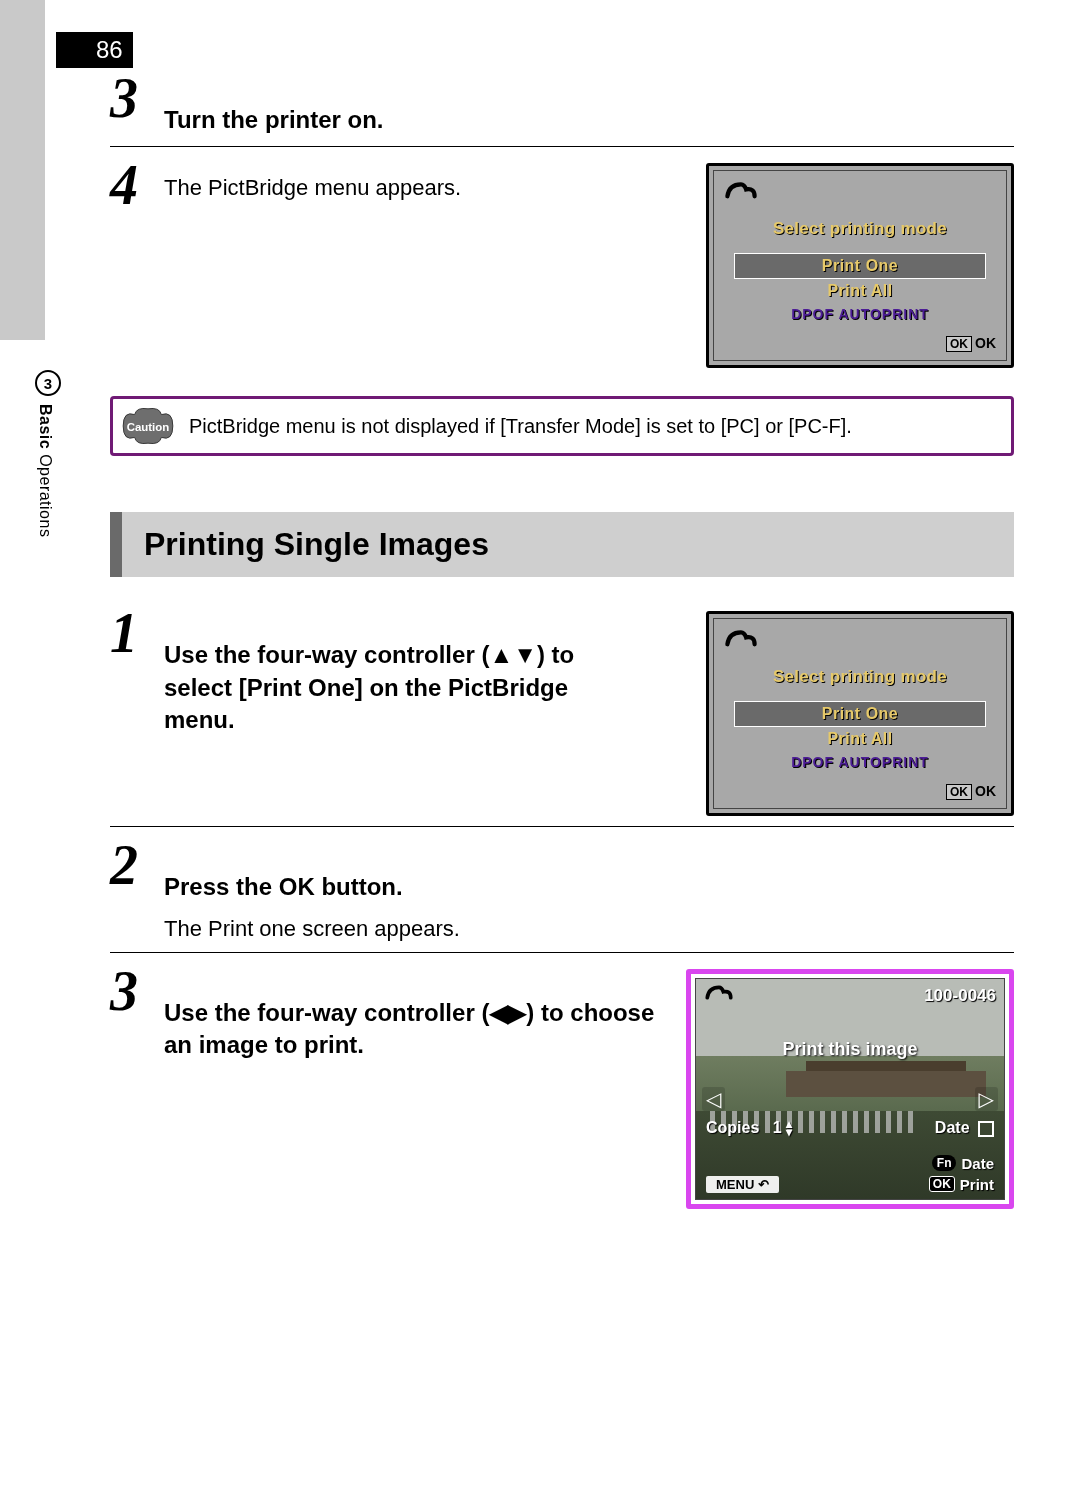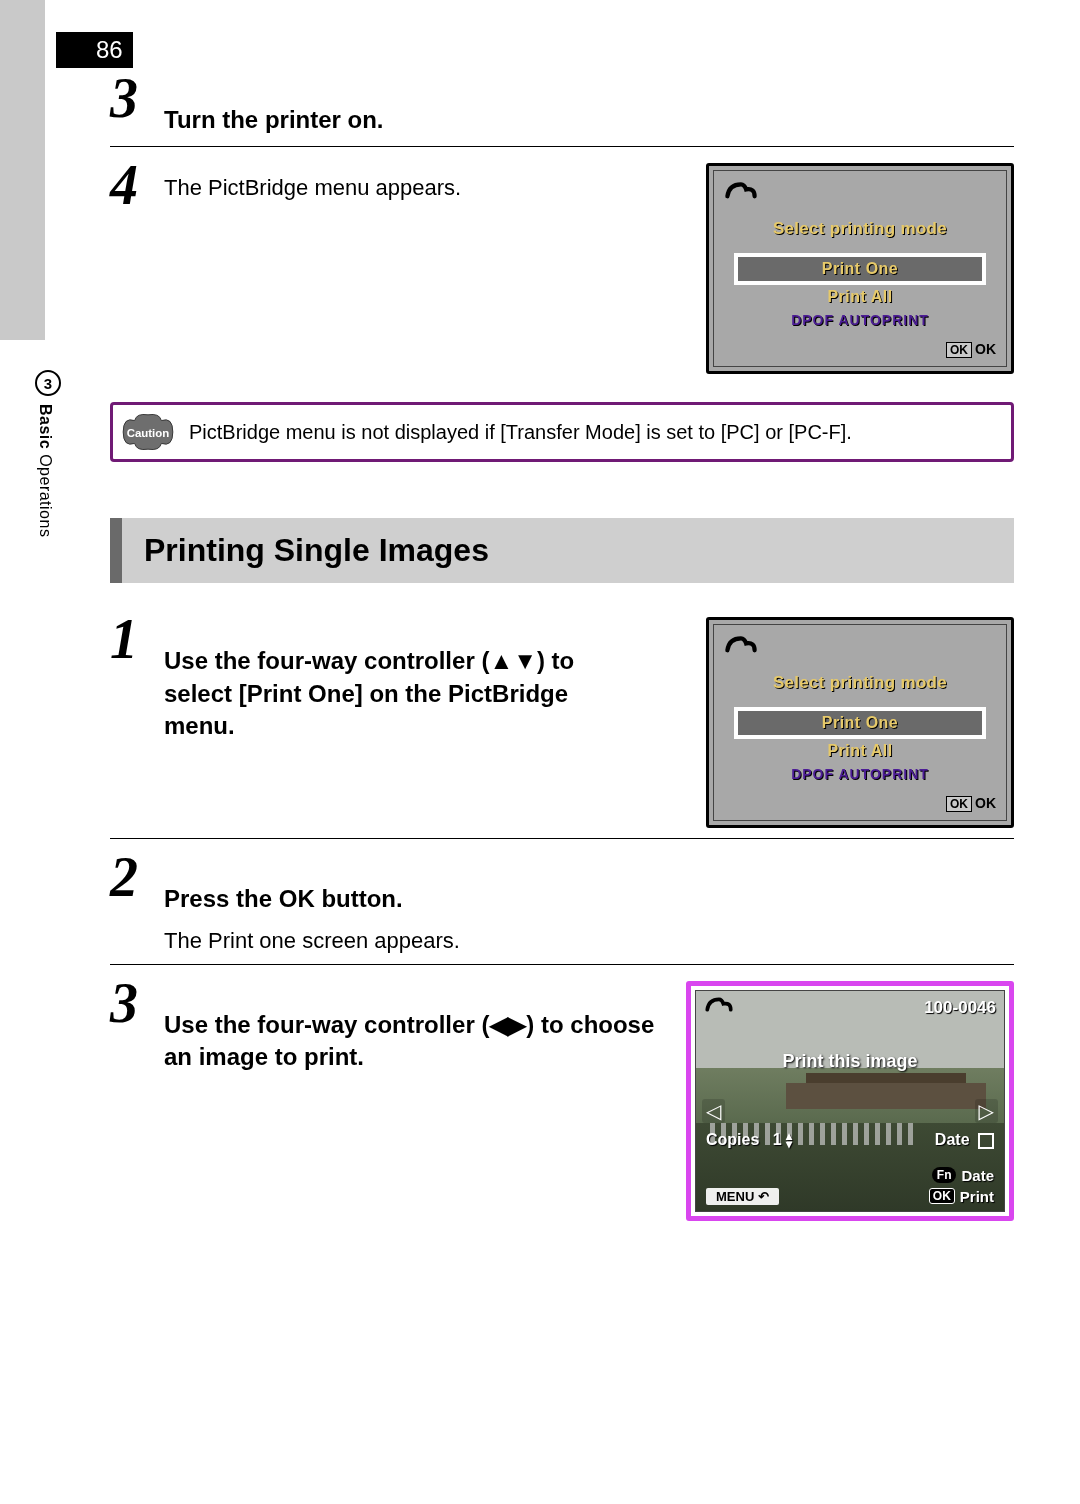--- a/index.html
+++ b/index.html
@@ -20,21 +20,21 @@
   .step-desc { font-size: 22px; margin-top: 12px; }
   .step-left { flex: 1; padding-right: 20px; }
   .step-right { flex: none; }
   .lcd { border: 3px solid #000; border-radius: 3px; background: #a8a8a8; width: 308px; position: relative; font-family: Liberation Sans, sans-serif; margin-left: 44px; }
   .lcd-inner { border: 1px solid #444; margin: 4px; position: relative; }
   .lcd-icon { margin: 8px 0 0 10px; }
   .lcd-icon svg { width: 34px; height: 26px; }
   .lcd-title { text-align: center; color: #e6c96a; font-weight: bold; font-size: 17px; margin: 10px 0 14px; letter-spacing: 0.3px; text-shadow: 1px 1px 0 #000; }
   .lcd-menu { margin: 0 20px 4px; }
   .lcd-item { text-align: center; font-size: 16px; font-weight: bold; padding: 3px 0; letter-spacing: 0.5px; text-shadow: 1px 1px 0 #000; }
-  .lcd-item.sel { background: #6a6a6a; color: #e6c96a; border: 4px solid #ffffff; }
+  .lcd-item.sel { background: #6a6a6a; color: #e6c96a; border: 1px solid #ffffff; }
   .lcd-item.norm { color: #e6c96a; }
   .lcd-item.other { color: #4c1d95; font-size: 14px; letter-spacing: 1px; }
   .lcd-ok { text-align: right; padding: 6px 10px 8px; font-size: 14px; font-weight: bold; color: #000; }
   .lcd-ok .okbox { display:inline-block; border:1.5px solid #000; padding: 0 3px; font-size:12px; margin-right: 3px; background:#c9c9c9; }
   .caution-box { border: 3px solid #701a75; border-radius: 4px; display: flex; align-items: center; margin-top: 28px; padding: 6px 14px 6px 6px; }
   .caution-badge { width: 58px; height: 42px; flex: none; display:flex; align-items:center; justify-content:center; }
   .caution-badge svg { width: 58px; height: 42px; }
   .caution-text { font-size: 20px; margin-left: 12px; line-height: 1.35; }
   .section-head { background: #cfcfcf; padding: 14px 22px; margin-top: 56px; border-left: 12px solid #6a6a6a; }
   .section-head h2 { font-size: 32px; font-weight: bold; }

